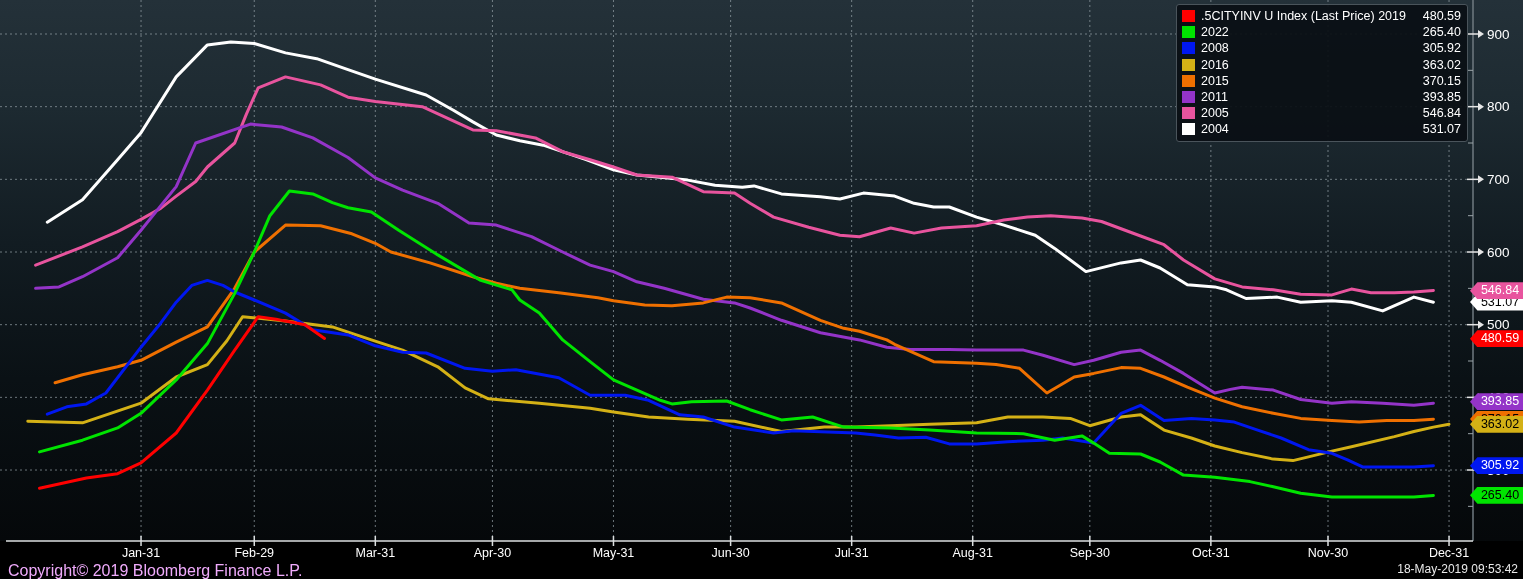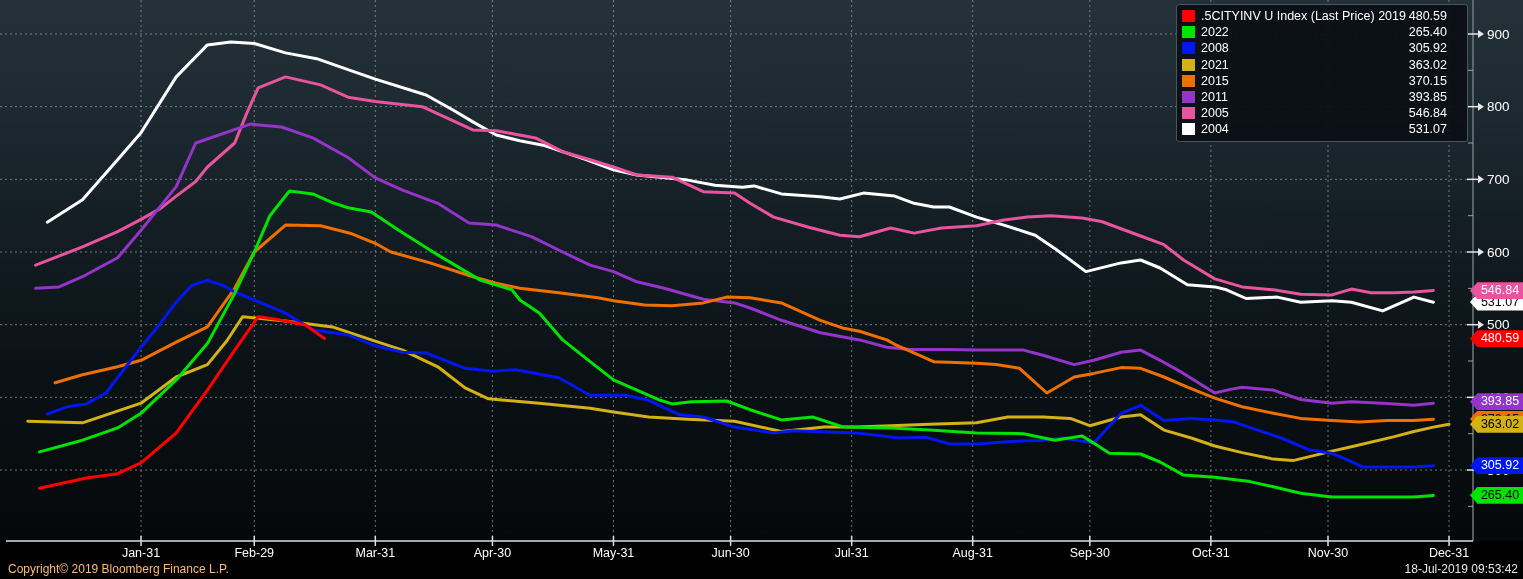--- a/index.html
+++ b/index.html
@@ -2,31 +2,31 @@
 <html><head>
 <meta charset="utf-8">
 <style>
   html,body{margin:0;padding:0;background:#000;}
   body{width:1523px;height:579px;position:relative;overflow:hidden;
        font-family:"Liberation Sans",sans-serif;}
   #plot{position:absolute;left:0;top:0;width:1523px;height:579px;}
   
   .legend{position:absolute;left:1176px;top:4px;width:292px;box-sizing:border-box;
           background:rgba(10,15,20,0.93);border:1px solid #4a545b;border-radius:3px;
-          padding:3px 20px 3px 5px;z-index:5;}
+          padding:3px 6px 3px 5px;z-index:5;}
   .lrow{display:flex;align-items:center;height:16.2px;color:#fff;font-size:12.5px;white-space:nowrap;}
   .sw{width:13px;height:12px;margin-right:6px;flex:0 0 13px;}
   .lbl{flex:1 1 auto;overflow:hidden;}
   .val{margin-left:auto;}
   
   .chip{position:absolute;left:1470px;width:53px;height:17px;line-height:17px;
         font-size:12.5px;text-align:center;padding-left:7px;box-sizing:border-box;
         clip-path:polygon(0 50%,14% 0,100% 0,100% 100%,14% 100%);z-index:4;}
   
-  .footer-left{position:absolute;left:8px;top:562px;color:#fdba74;font-size:12px;z-index:3;}
+  .footer-left{position:absolute;left:8px;top:562px;color:#f0abfc;font-size:16px;z-index:3;}
   .footer-right{position:absolute;right:5px;top:562px;color:#e9e9e9;font-size:12px;z-index:3;}
 </style>
 </head>
 <body>
 
 <svg id="plot" viewBox="0 0 1523 579" xmlns="http://www.w3.org/2000/svg">
     <defs>
       <linearGradient id="bg" x1="0" y1="0" x2="0" y2="1">
         <stop offset="0%" stop-color="#243139"></stop>
         <stop offset="20%" stop-color="#1d2a31"></stop>
@@ -130,21 +130,21 @@
     <span class="lbl">2022</span>
     <span class="val">265.40</span>
   </div>
   <div class="lrow">
     <span class="sw" style="background: rgb(0, 23, 240);"></span>
     <span class="lbl">2008</span>
     <span class="val">305.92</span>
   </div>
   <div class="lrow">
     <span class="sw" style="background: rgb(212, 177, 22);"></span>
-    <span class="lbl">2021</span>
+    <span class="lbl">2016</span>
     <span class="val">363.02</span>
   </div>
   <div class="lrow">
     <span class="sw" style="background: rgb(239, 112, 0);"></span>
     <span class="lbl">2015</span>
     <span class="val">370.15</span>
   </div>
   <div class="lrow">
     <span class="sw" style="background: rgb(148, 52, 200);"></span>
     <span class="lbl">2011</span>
@@ -167,13 +167,13 @@
     <div class="chip" style="top: 293.601px; background: rgb(255, 255, 255); color: rgb(0, 0, 0);">531.07</div>
     <div class="chip" style="top: 282.141px; background: rgb(232, 84, 158); color: rgb(255, 255, 255);">546.84</div>
     <div class="chip" style="top: 330.285px; background: rgb(255, 0, 0); color: rgb(255, 255, 255);">480.59</div>
     <div class="chip" style="top: 393.319px; background: rgb(148, 52, 200); color: rgb(255, 255, 255);">393.85</div>
     <div class="chip" style="top: 415.723px; background: rgb(212, 177, 22); color: rgb(0, 0, 0);">363.02</div>
     <div class="chip" style="top: 457.218px; background: rgb(0, 23, 240); color: rgb(255, 255, 255);">305.92</div>
     <div class="chip" style="top: 486.664px; background: rgb(0, 228, 0); color: rgb(0, 0, 0);">265.40</div>
   </div>
 
 <div class="footer-left">Copyright© 2019 Bloomberg Finance L.P.</div>
-<div class="footer-right">18-Jul-2019 09:53:42</div>
+<div class="footer-right">18-May-2019 09:53:42</div>
 
 </body></html>

